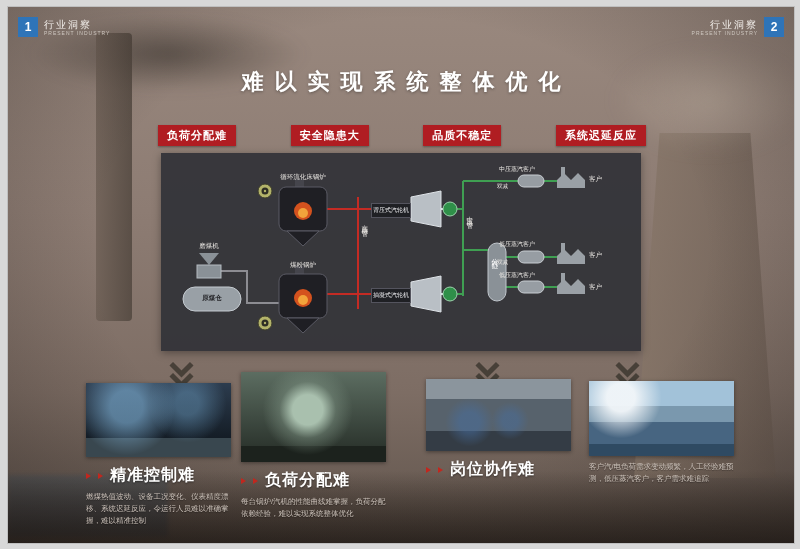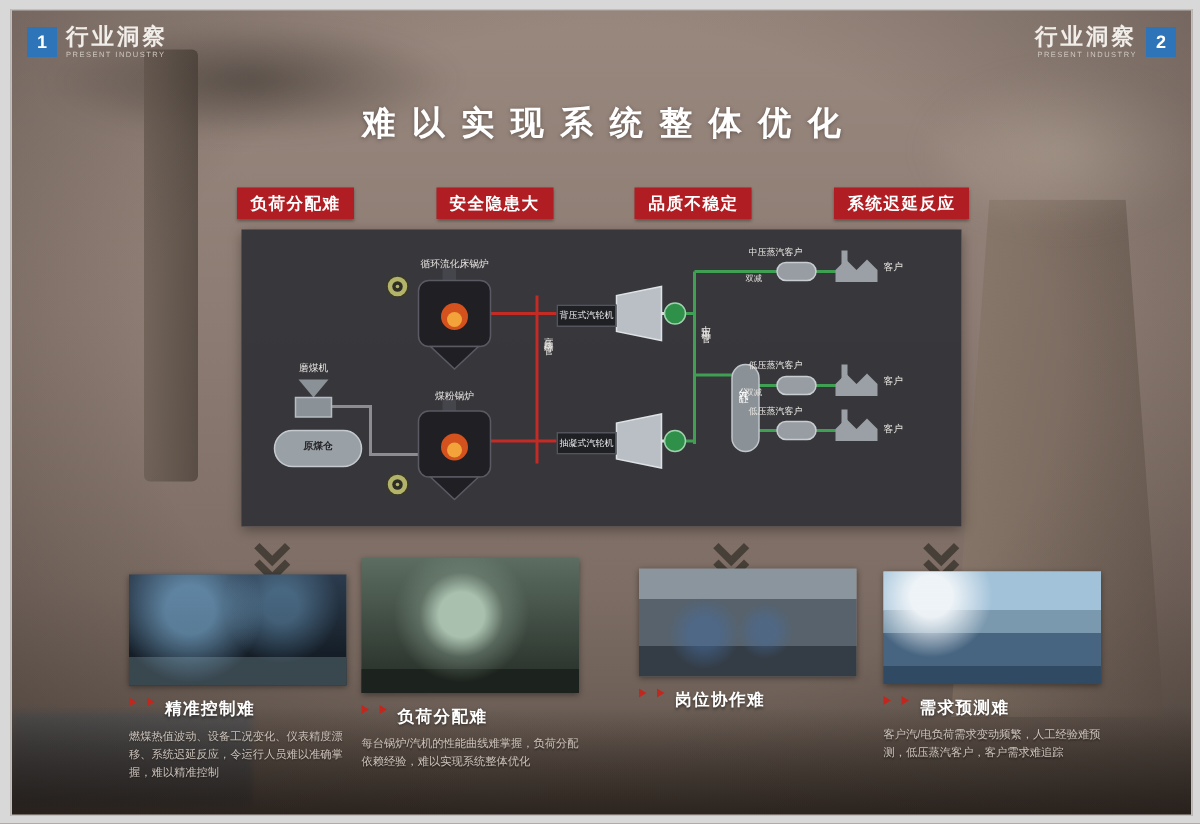--- a/index.html
+++ b/index.html
@@ -31,21 +31,21 @@
   .bg-ground{position:absolute;left:0;right:0;bottom:0;height:72px;
     background:linear-gradient(180deg,transparent,rgba(38,31,26,.85));}
   .bg-vignette{position:absolute;inset:0;
     background:radial-gradient(ellipse at 50% 45%,transparent 55%,rgba(25,20,18,.35) 100%);}
   
   .corner{position:absolute;top:10px;display:flex;gap:6px;align-items:center;z-index:6;}
   .corner.left{left:10px;}
   .corner.right{right:10px;flex-direction:row-reverse;text-align:right;}
   .page-num{width:20px;height:20px;background:#2e74b8;color:#fff;font-weight:bold;
     font-size:12px;display:flex;align-items:center;justify-content:center;}
-  .corner-title{font-size:15px;color:#f1ede9;letter-spacing:2px;font-weight:bold;line-height:1.1;}
+  .corner-title{font-size:10px;color:#f1ede9;letter-spacing:2px;font-weight:normal;line-height:1.1;}
   .corner-sub{font-size:5px;color:#cfc8c1;letter-spacing:1px;line-height:1.2;}
   
   .main-title{position:absolute;left:0;right:0;top:60px;text-align:center;z-index:6;
     font-size:22px;font-weight:bold;color:#ffffff;letter-spacing:11px;padding-left:11px;
     text-shadow:0 1px 3px rgba(0,0,0,.35);}
   .badge-row{position:absolute;left:150px;top:118px;width:488px;display:flex;
     justify-content:space-between;z-index:6;}
   .badge{background:#b01d22;color:#fff;font-size:11px;font-weight:bold;
     letter-spacing:1px;padding:3px 9px;box-shadow:0 1px 2px rgba(0,0,0,.35);}
   
@@ -84,22 +84,22 @@
   .c3 .photo{height:72px;
     background:
       radial-gradient(circle at 30% 60%,rgba(70,110,160,.5) 0 9%,transparent 22%),
       radial-gradient(circle at 58% 58%,rgba(70,110,160,.45) 0 8%,transparent 20%),
       linear-gradient(180deg,#8b959d 0 28%,#57626c 28% 72%,#343c45 72%);}
   .c4 .photo{height:75px;
     background:
       radial-gradient(circle at 22% 22%,rgba(242,246,249,.95) 0 11%,transparent 32%),
       linear-gradient(180deg,#a2c2d9 0 34%,#7a98ae 34% 55%,#49678120 55%,transparent 55%),
       linear-gradient(180deg,#9fc0d8 0 35%,#7796ad 35% 55%,#476581 55% 84%,#2f4a62 84%);}
-  .card-title{margin-top:8px;display:flex;align-items:flex-start;gap:7px;
-    color:#ffffff;font-size:11px;font-weight:bold;letter-spacing:1px;
+  .card-title{margin-top:8px;display:flex;align-items:center;gap:7px;
+    color:#ffffff;font-size:16px;font-weight:bold;letter-spacing:1px;
     text-shadow:0 1px 2px rgba(0,0,0,.5);}
   .tri{width:0;height:0;border-left:5px solid #c2271e;
     border-top:3px solid transparent;border-bottom:3px solid transparent;}
   .card-body{margin-top:5px;font-size:7.5px;color:#ccc2ba;line-height:1.6;
     text-shadow:0 1px 1px rgba(0,0,0,.4);}
 </style>
 </head>
 <body>
 
 <div class="slide">
@@ -283,21 +283,16 @@
     <div class="photo"></div>
     <div class="card-title">
       <span class="tri"></span>
       <span class="tri"></span>
       <span>岗位协作难</span>
     </div>
   </div>
 
   <div class="card c4">
     <div class="photo"></div>
-    <div class="card-title">
-      <span class="tri"></span>
-      <span class="tri"></span>
-      <span>需求预测难</span>
-    </div>
     <div class="card-body">客户汽/电负荷需求变动频繁，人工经验难预测，低压蒸汽客户，客户需求难追踪</div>
   </div>
 
 </div>
 
 </body></html>

